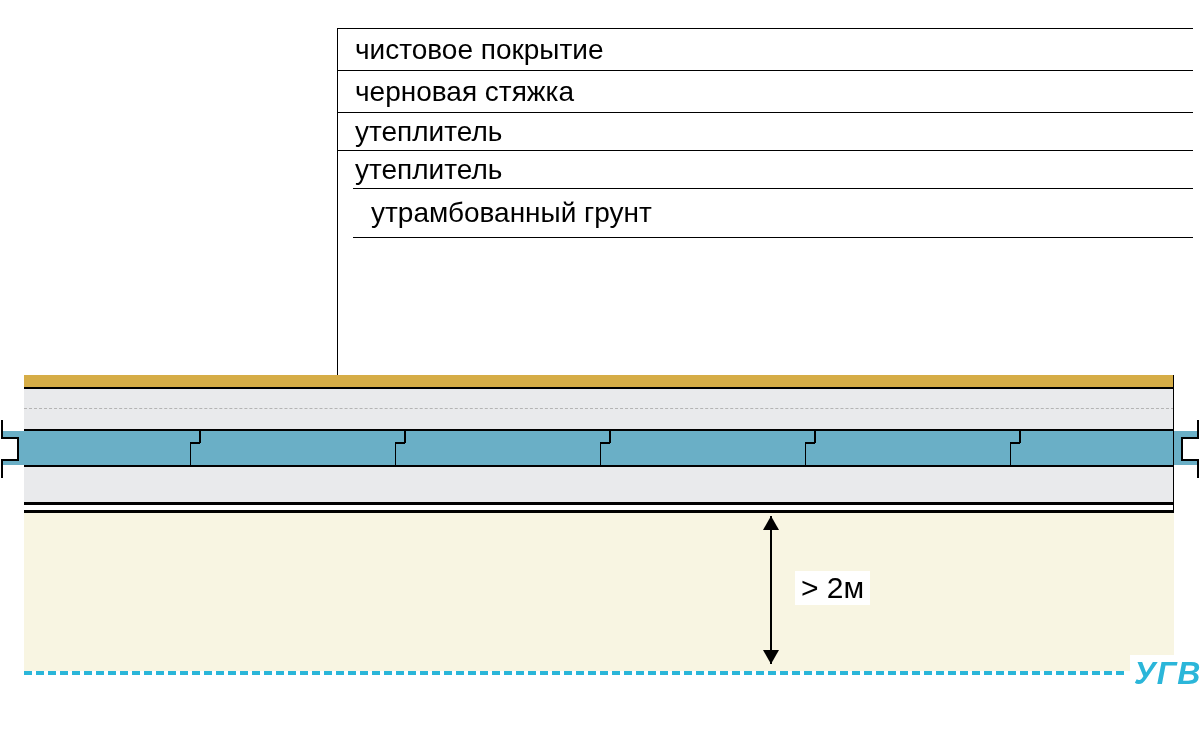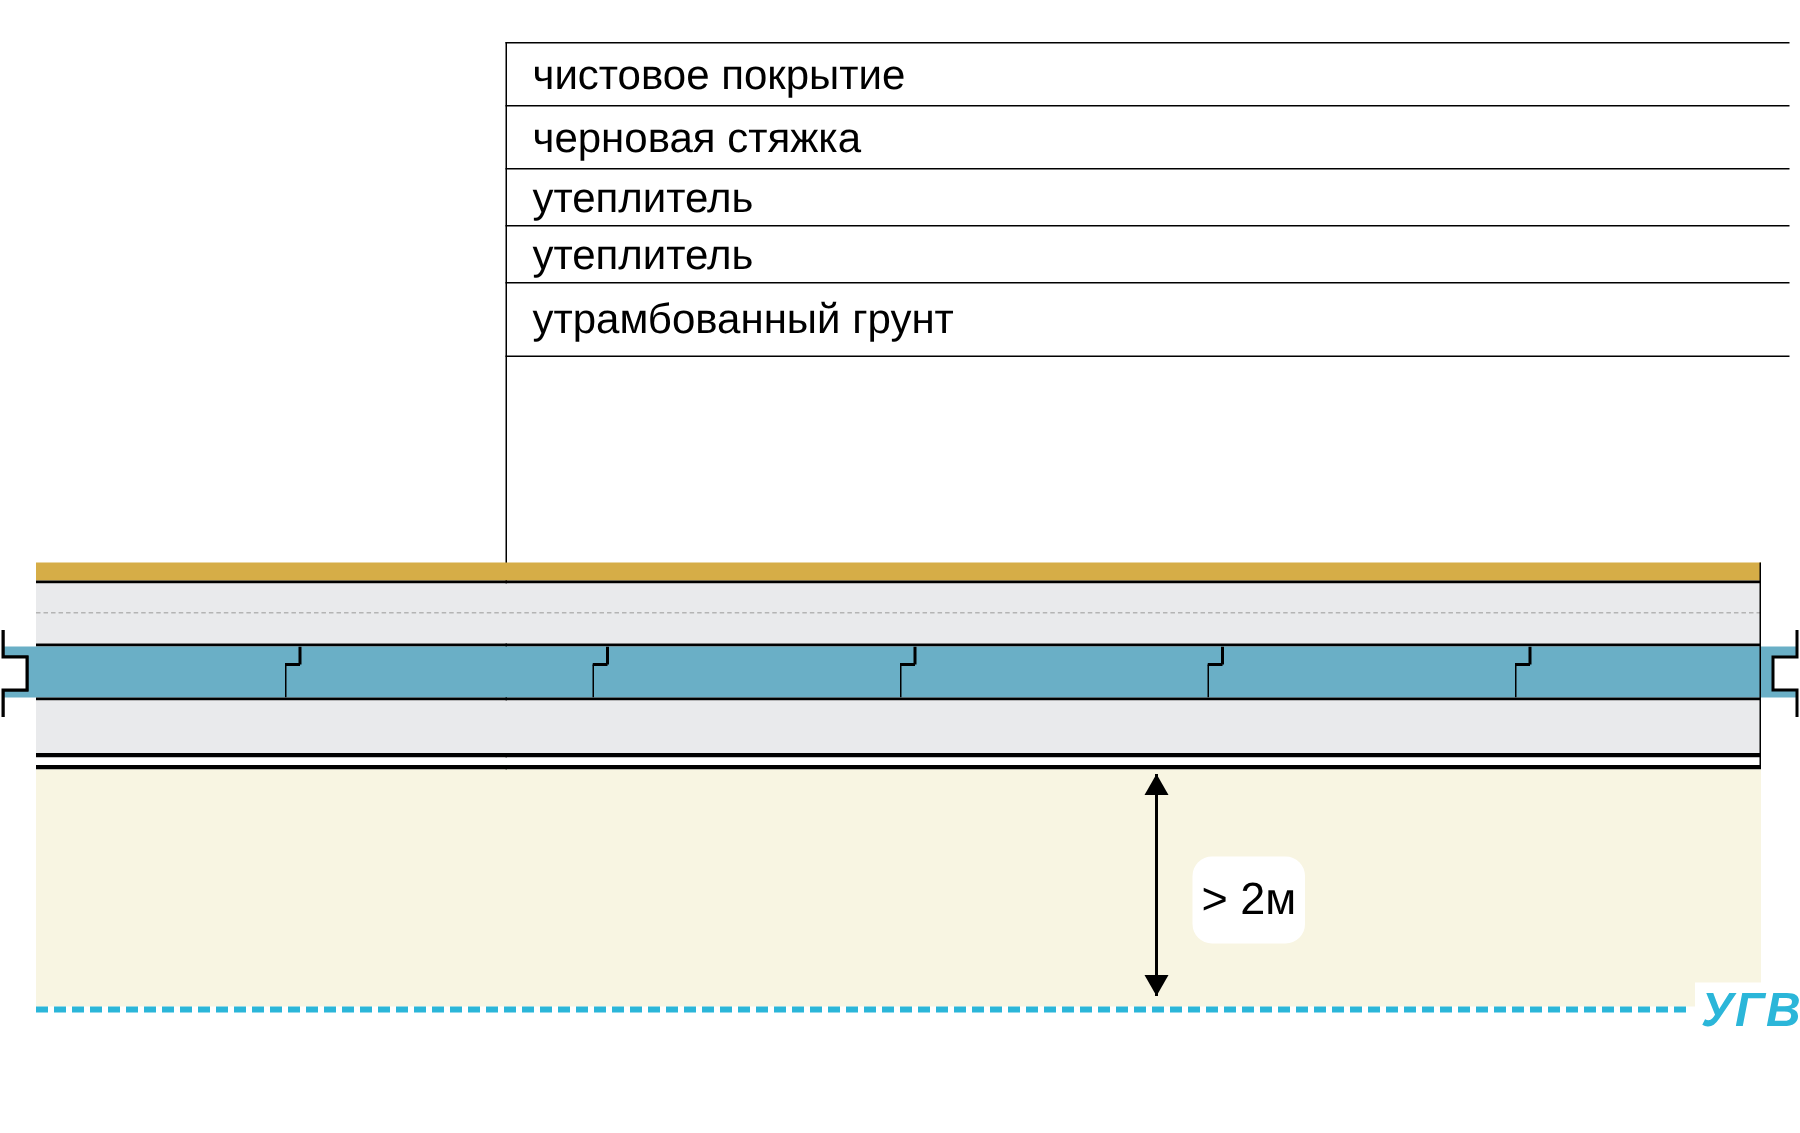--- a/index.html
+++ b/index.html
@@ -30,20 +30,21 @@
     border-top: 1px solid #000;
     display: flex;
     align-items: center;
     padding-left: 18px;
     font-size: 28px;
     color: #000;
     box-sizing: border-box;
   }
   .legend-row:last-child {
     border-bottom: 1px solid #000;
+    margin-left: 16px;
   }
   .legend-row.tall { height: 50px; }
   .legend-row.short { height: 38px; }
 
   
   .layer {
     position: absolute;
     left: 24px;
     width: 1150px;
   }
@@ -201,22 +202,21 @@
     bottom: 2px;
     border-top: 14px solid #000;
   }
   .dim-label {
     position: absolute;
     left: 45px;
     top: 55px;
     font-size: 30px;
     color: #000;
     background: #fff;
-    padding: 12px 6px;
-    border-radius: 13px;
+    padding: 0 6px;
   }
 
   
   .step-path {
     position: absolute;
     top: 431px;
     height: 34px;
   }
   .step-path svg line { stroke: #000; stroke-width: 2; }
 

